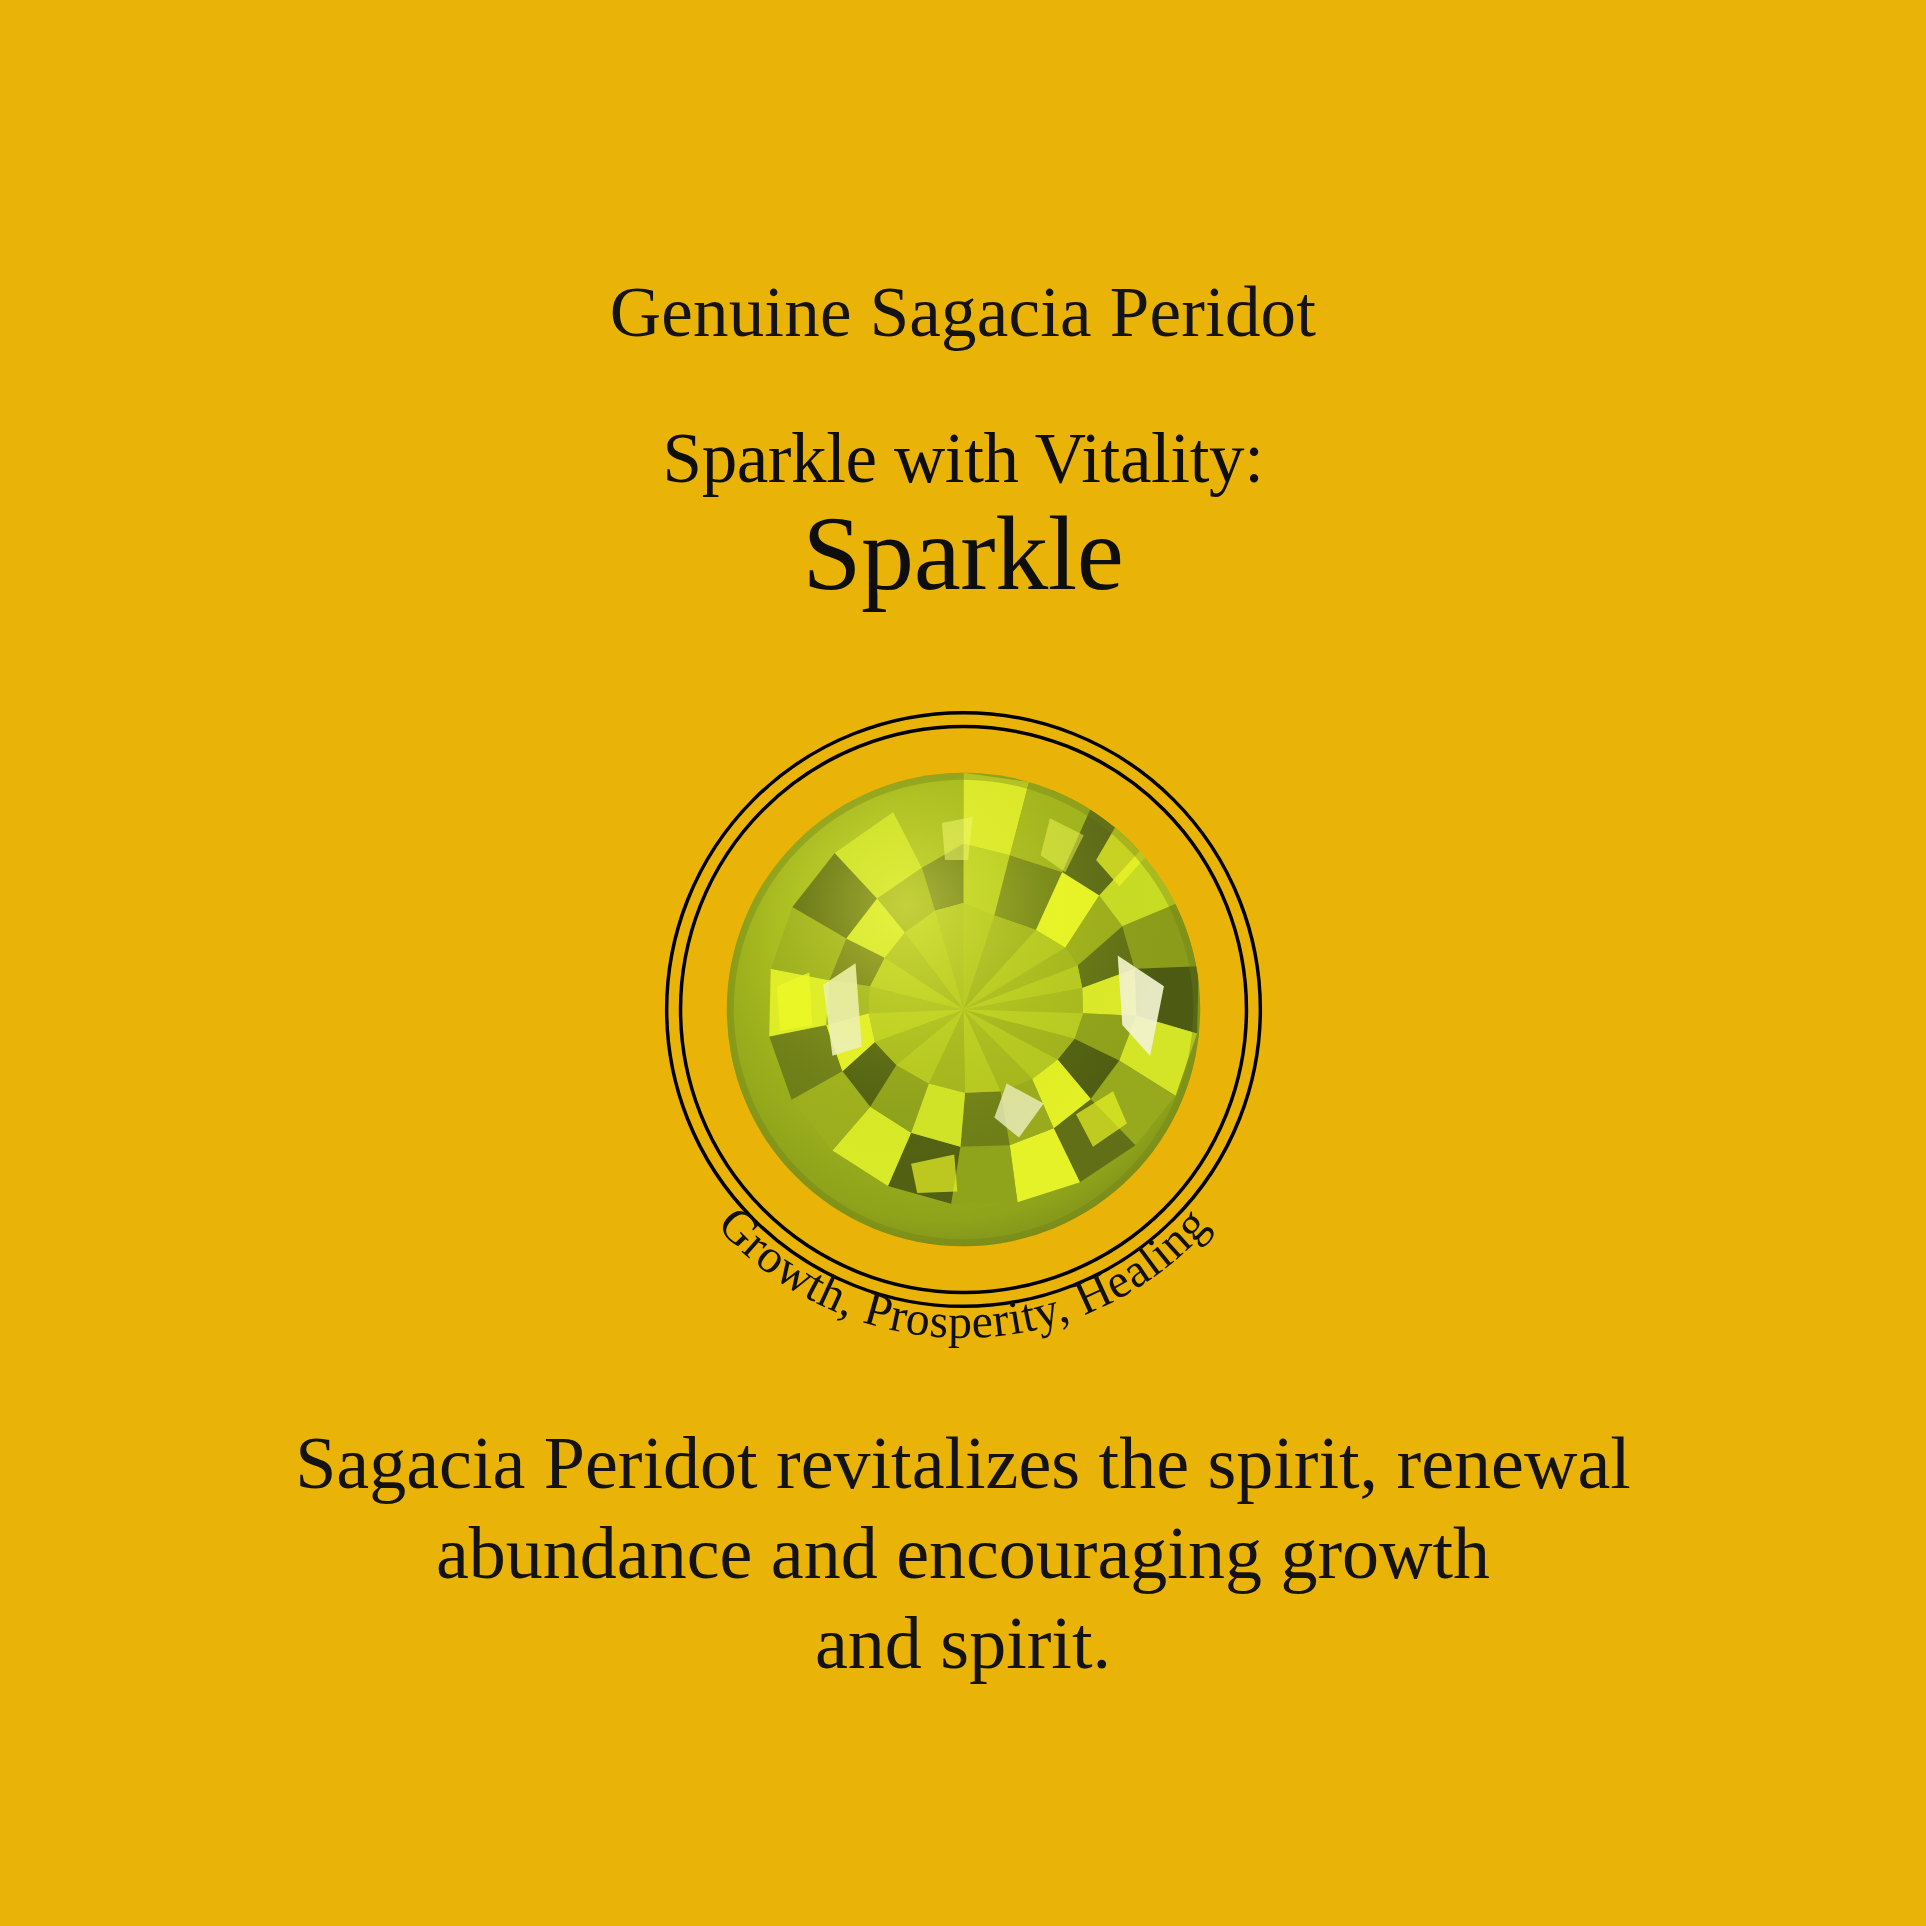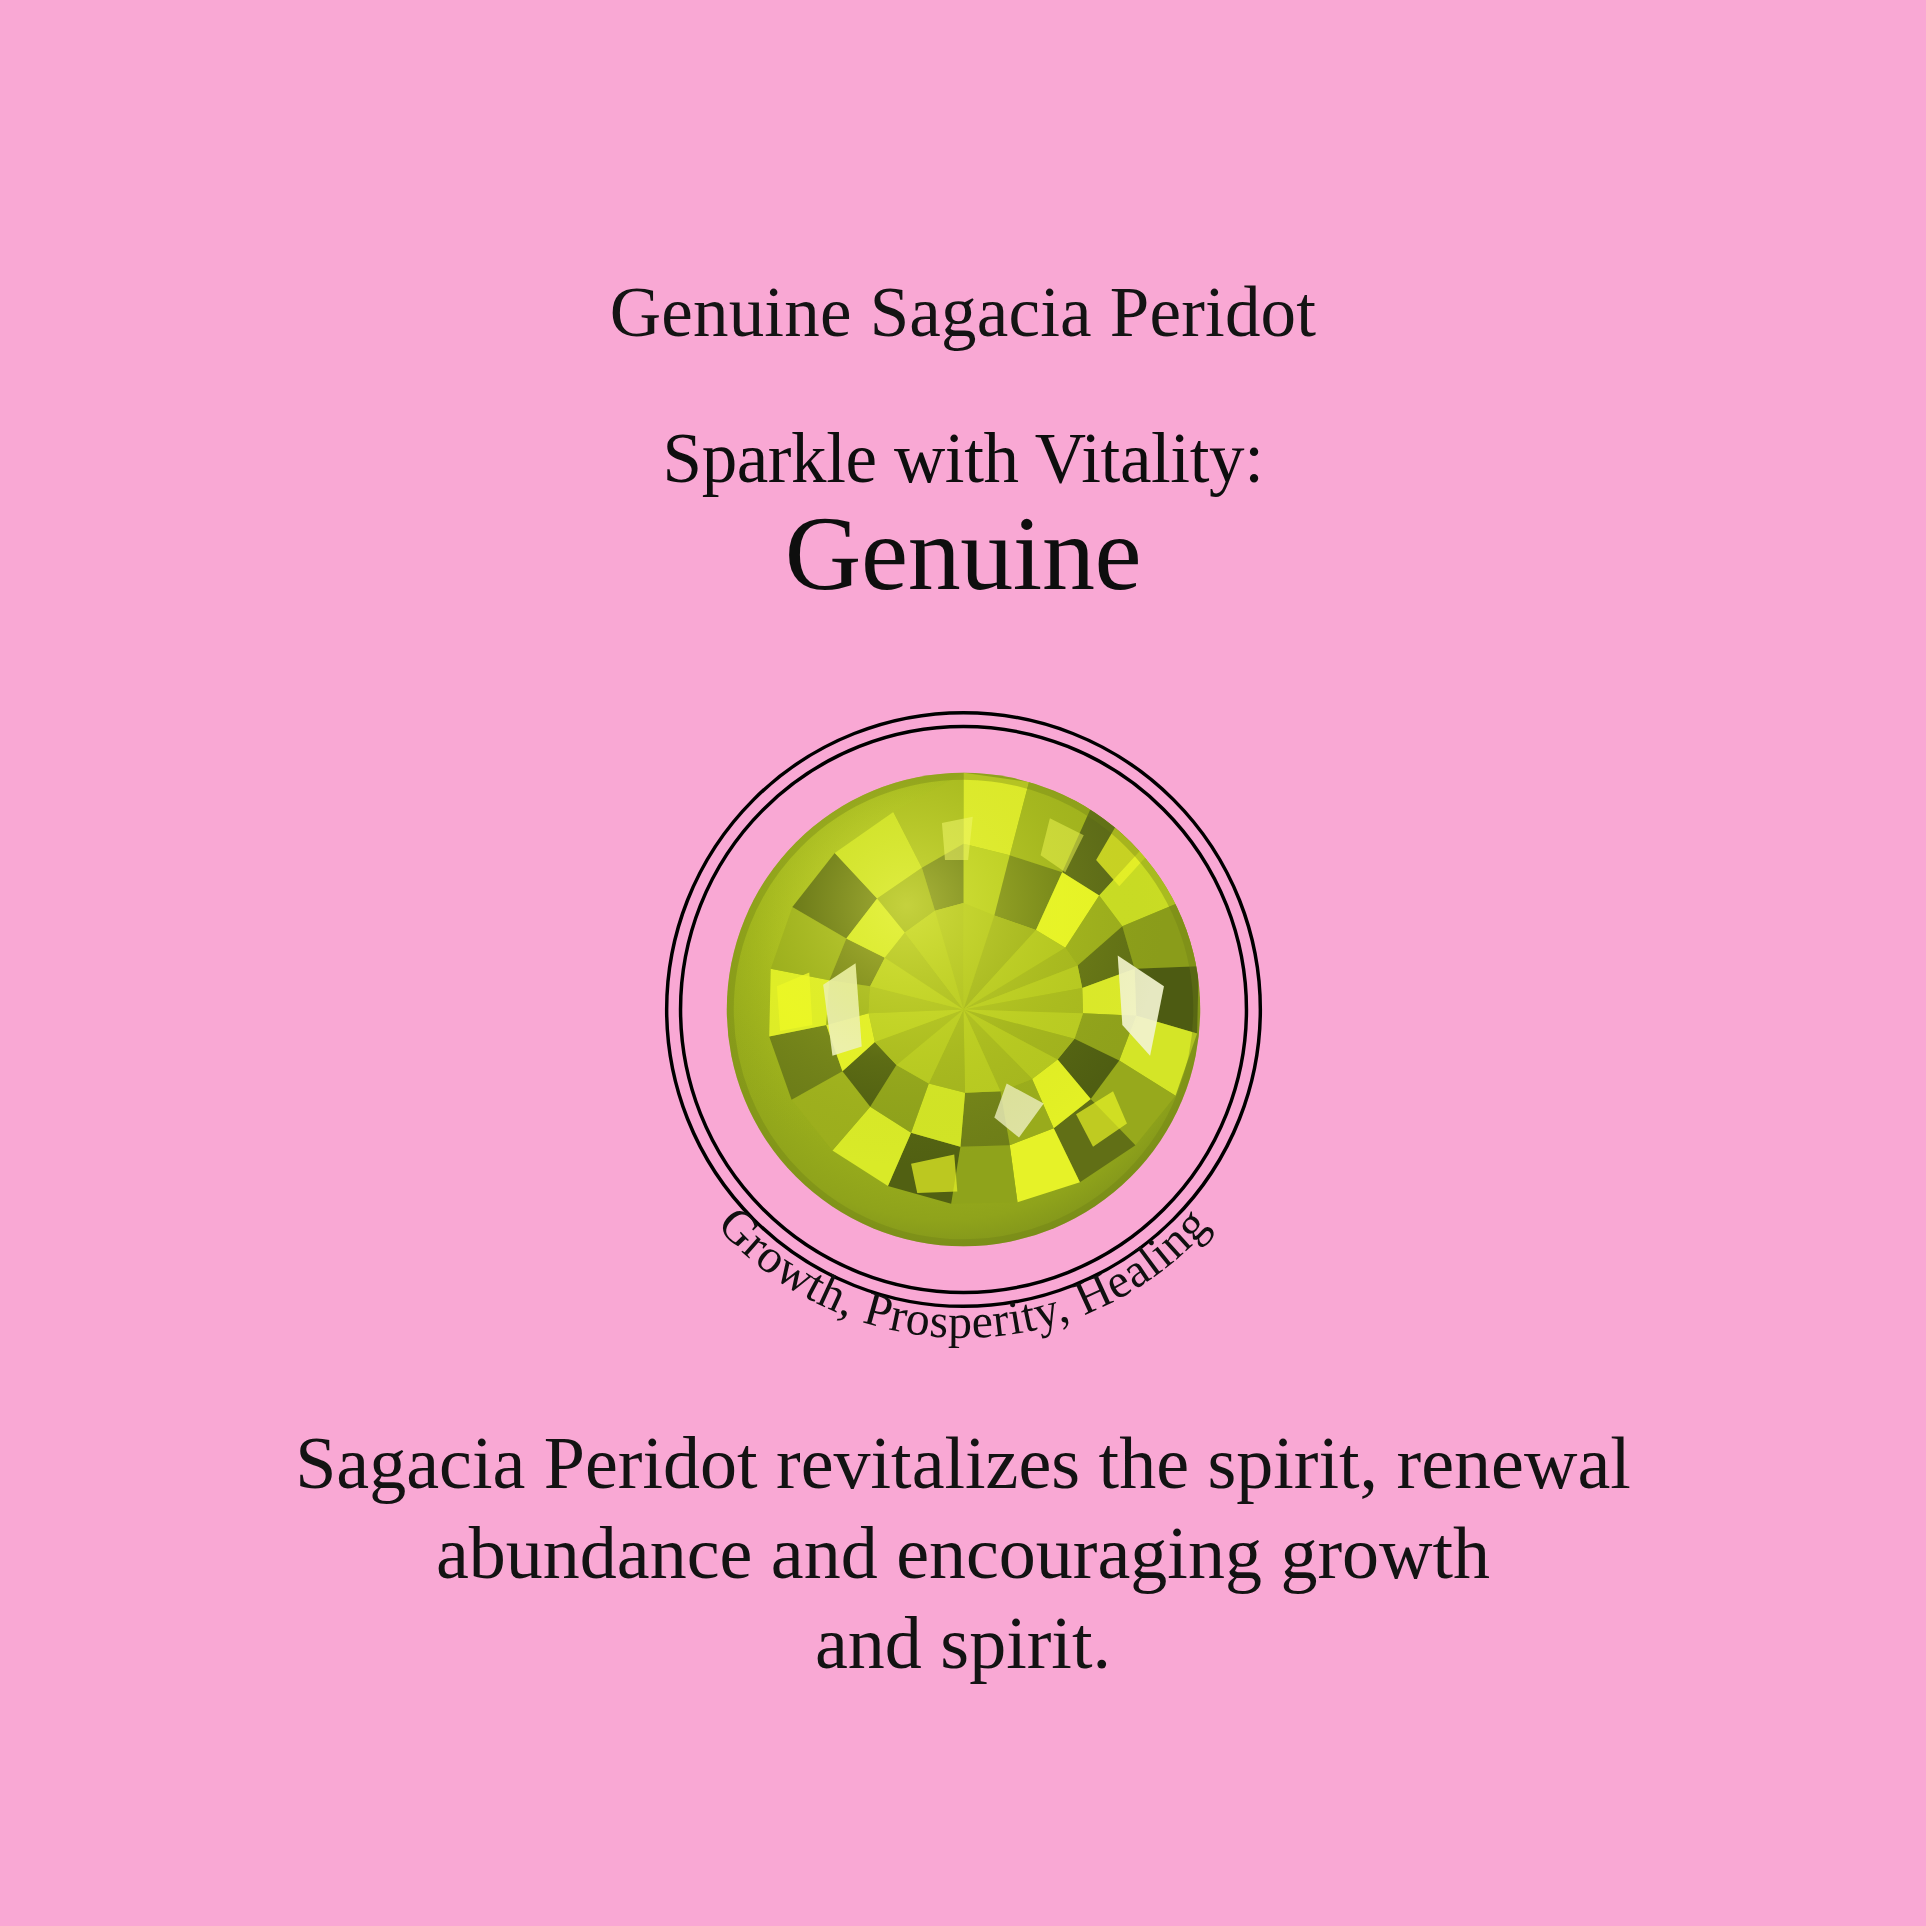--- a/index.html
+++ b/index.html
@@ -15,21 +15,21 @@
     overflow: hidden;
     position: relative;
   }
 
   .card {
     position: absolute;
     inset: 0;
     display: flex;
     flex-direction: column;
     align-items: center;
-    background: #f9a8d4;
+    background: #eab308;
   }
 
   
   .eyebrow {
     margin-top: 274px;
     font-size: 71px;
     line-height: 1.08;
     letter-spacing: 0.2px;
     font-weight: 400;
     text-align: center;
@@ -87,21 +87,21 @@
 </style>
 </head>
 <body>
 
 <div class="card">
 
   <div class="eyebrow">Genuine Sagacia Peridot</div>
 
   <div class="headline">
     <span class="headline-line1">Sparkle with Vitality:</span>
-    <span class="headline-line2">Genuine</span>
+    <span class="headline-line2">Sparkle</span>
   </div>
 
   <div class="badge-wrap">
     <svg class="badge-svg" viewBox="0 0 1000 1000">
       <defs>
 
         <radialGradient id="gemBody" cx="46%" cy="40%" r="68%">
           <stop offset="0%" stop-color="#b9cc20"></stop>
           <stop offset="45%" stop-color="#a4b81d"></stop>
           <stop offset="80%" stop-color="#8fa31b"></stop>

